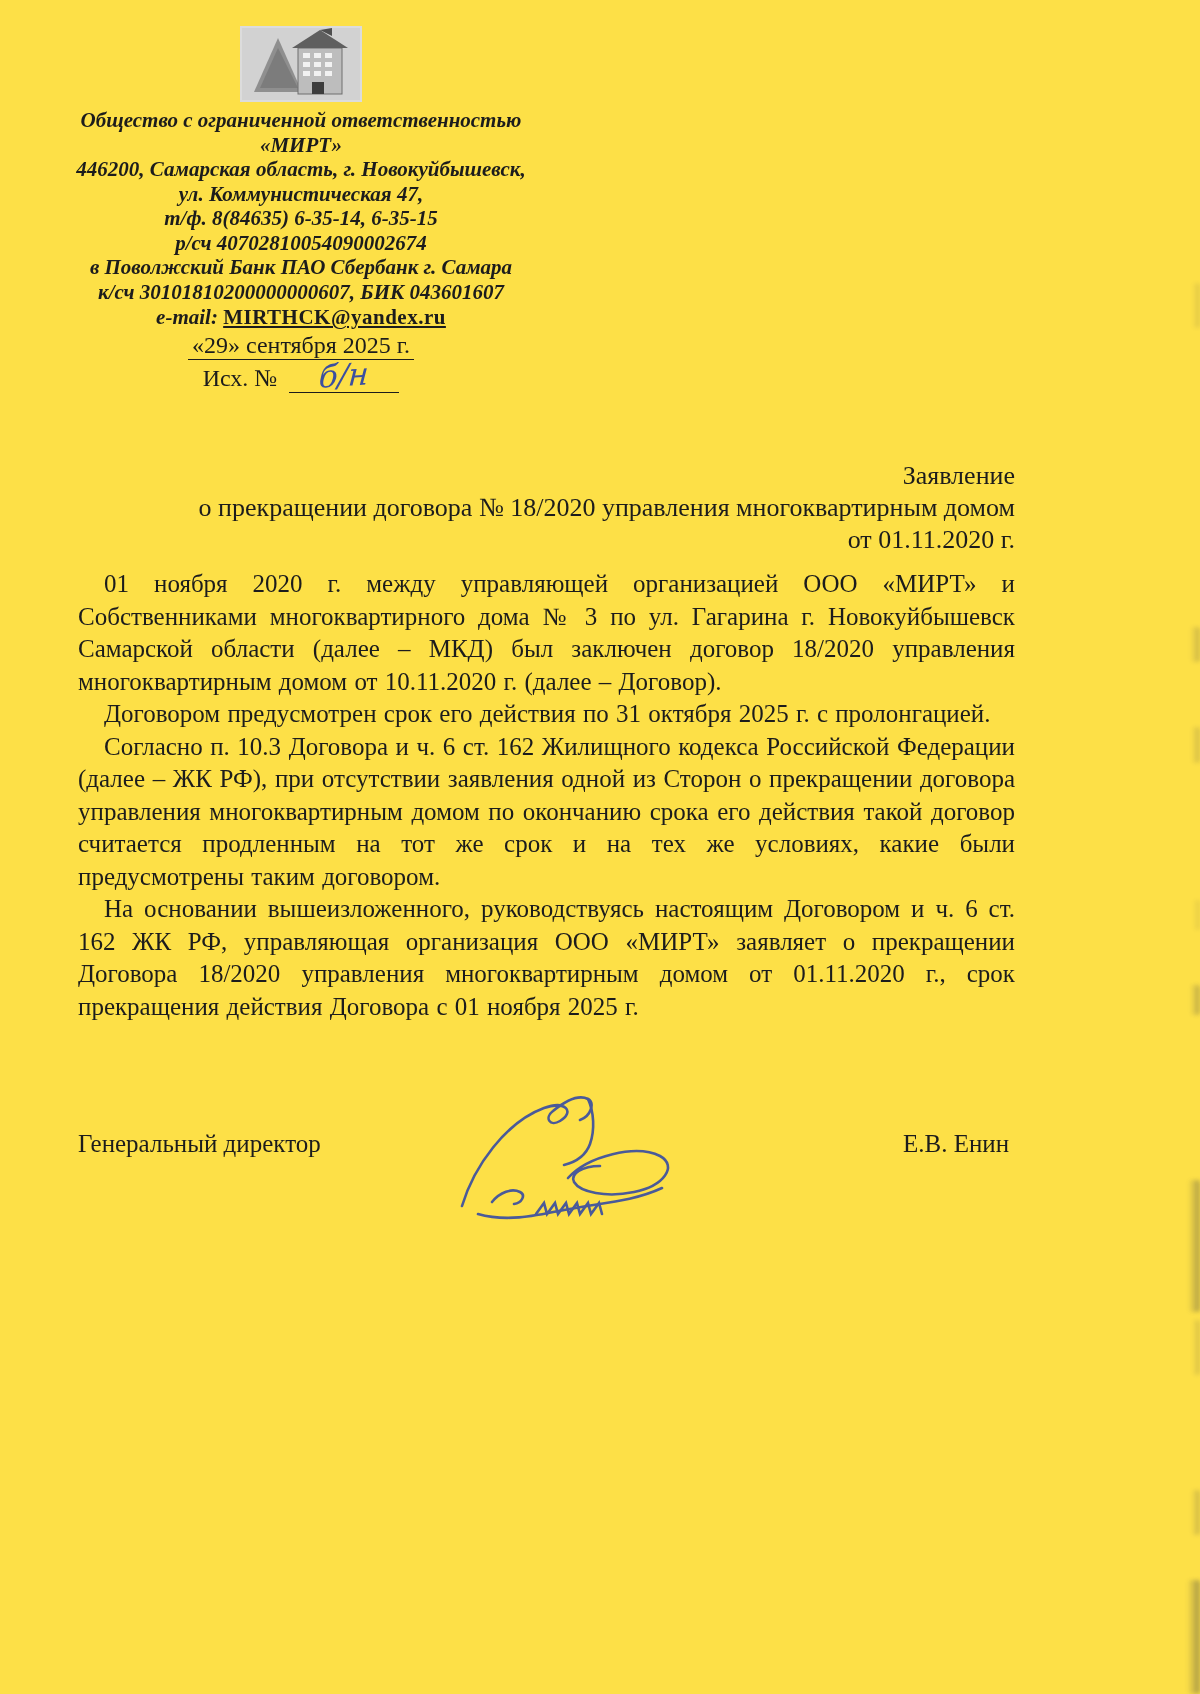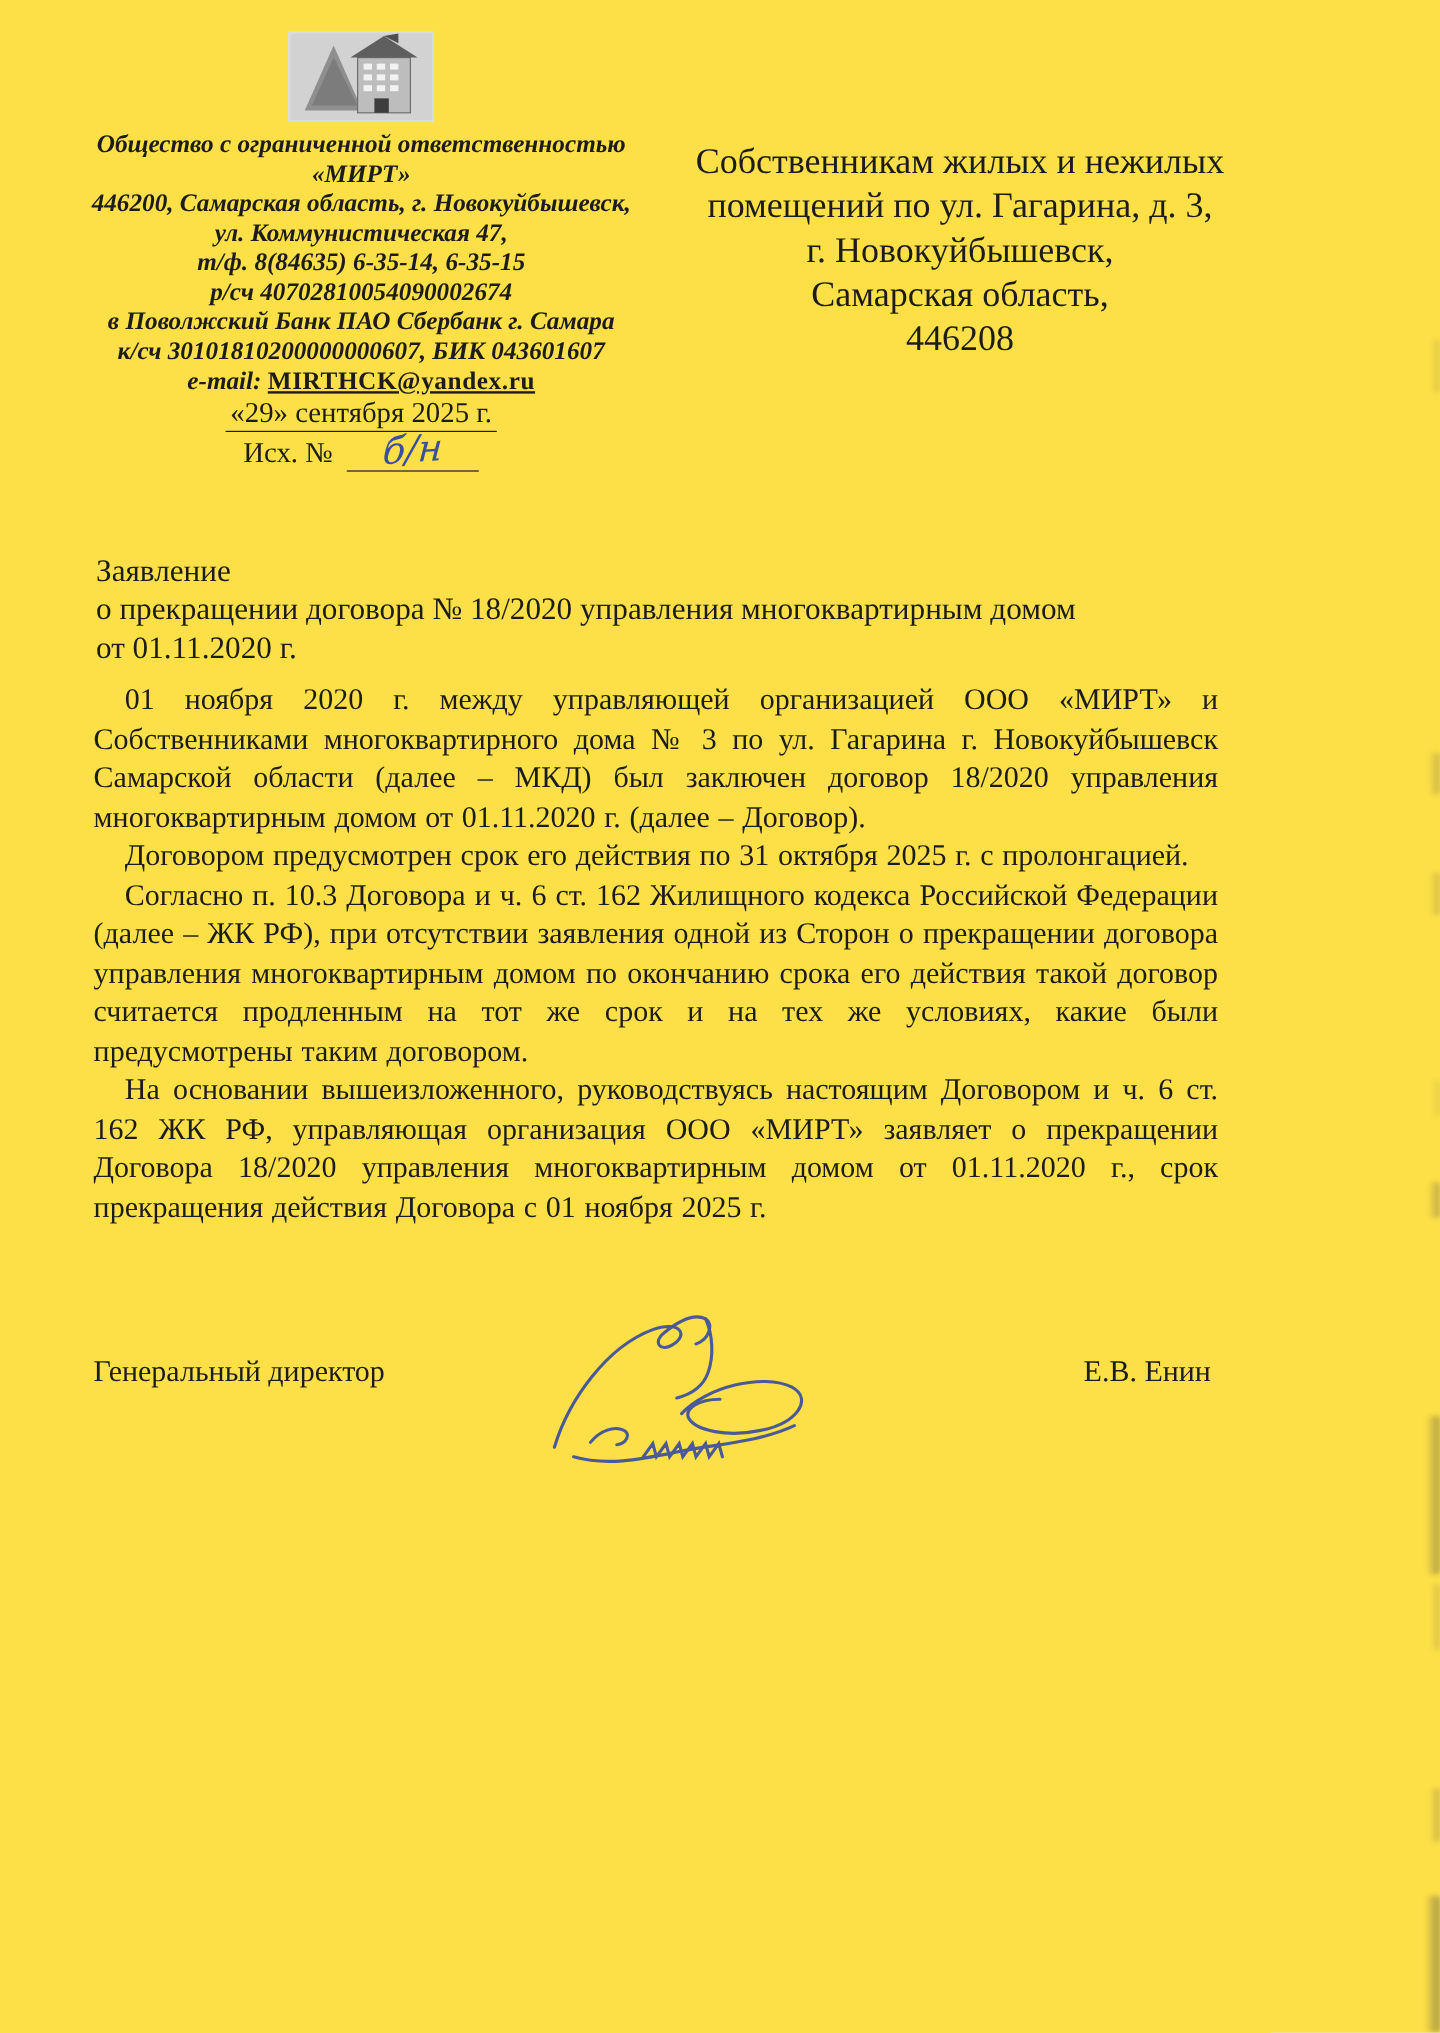--- a/index.html
+++ b/index.html
@@ -28,21 +28,21 @@
     font-style:italic;
     font-size:31px;
     line-height:26px;
     display:inline-block;
     transform:rotate(-4deg) skewX(-8deg);
     font-family:"DejaVu Serif", serif;
   }
   
   .recipient{position:absolute;left:565px;top:116px;width:470px;text-align:center;font-size:30px;line-height:37px;}
   
-  .title-block{position:absolute;left:80px;top:460px;width:935px;text-align:left;font-size:26px;line-height:32px;}
+  .title-block{position:absolute;left:80px;top:460px;width:935px;text-align:right;font-size:26px;line-height:32px;}
   
   .body-block{position:absolute;left:78px;top:568px;width:937px;font-size:25px;line-height:32.5px;text-align:justify;word-spacing:1px;}
   .body-block p{margin:0;text-indent:26px;}
   
   .sig-role{position:absolute;left:78px;top:1130px;font-size:25px;}
   .sig-name{position:absolute;left:903px;top:1130px;font-size:25px;text-align:center;}
   .sig-svg{position:absolute;left:448px;top:1082px;}
   
   .streak{
     position:absolute;right:0;
@@ -98,36 +98,29 @@
       <span class="date-underline">«29» сентября  2025 г.</span>
     </div>
     <div class="ref-line">
       <span>Исх. №</span>
       <span class="ref-blank">
         <span class="handwritten">б/н</span>
       </span>
     </div>
   </div>
 
-  <div class="recipient">
-    <div>Собственникам жилых и нежилых</div>
-    <div>помещений по ул. Гагарина, д. 3,</div>
-    <div>г. Новокуйбышевск,</div>
-    <div>Самарская область,</div>
-    <div>446208</div>
-  </div>
 
   <div class="title-block">
     <div>Заявление</div>
     <div>о прекращении договора № 18/2020 управления многоквартирным домом</div>
     <div>от 01.11.2020 г.</div>
   </div>
 
   <div class="body-block">
-    <p>01 ноября 2020 г. между управляющей организацией ООО «МИРТ» и Собственниками многоквартирного дома № 3 по ул. Гагарина г. Новокуйбышевск Самарской области (далее – МКД) был заключен договор 18/2020 управления многоквартирным домом  от 01.11.2020 г. (далее – Договор).</p>
+    <p>01 ноября 2020 г. между управляющей организацией ООО «МИРТ» и Собственниками многоквартирного дома № 3 по ул. Гагарина г. Новокуйбышевск Самарской области (далее – МКД) был заключен договор 18/2020 управления многоквартирным домом  от 10.11.2020 г. (далее – Договор).</p>
     <p>Договором предусмотрен срок его действия по 31 октября 2025 г. с пролонгацией.</p>
     <p>Согласно п. 10.3 Договора и ч. 6 ст. 162 Жилищного кодекса Российской Федерации (далее – ЖК РФ), при отсутствии заявления одной из Сторон о прекращении договора управления многоквартирным домом по окончанию срока его действия такой договор считается продленным на тот же срок и на тех же условиях, какие были предусмотрены таким договором.</p>
     <p>На основании вышеизложенного, руководствуясь настоящим Договором  и ч. 6 ст. 162 ЖК РФ, управляющая организация ООО «МИРТ» заявляет о прекращении Договора 18/2020 управления многоквартирным домом   от 01.11.2020 г., срок прекращения действия Договора с 01 ноября 2025 г.</p>
   </div>
 
   <div class="sig-role">Генеральный директор</div>
 
   <svg class="sig-svg" width="230" height="150" viewBox="0 0 230 150">
     <g fill="none" stroke="#3b4fa0" stroke-width="2.6" stroke-linecap="round" opacity="0.92">
 

